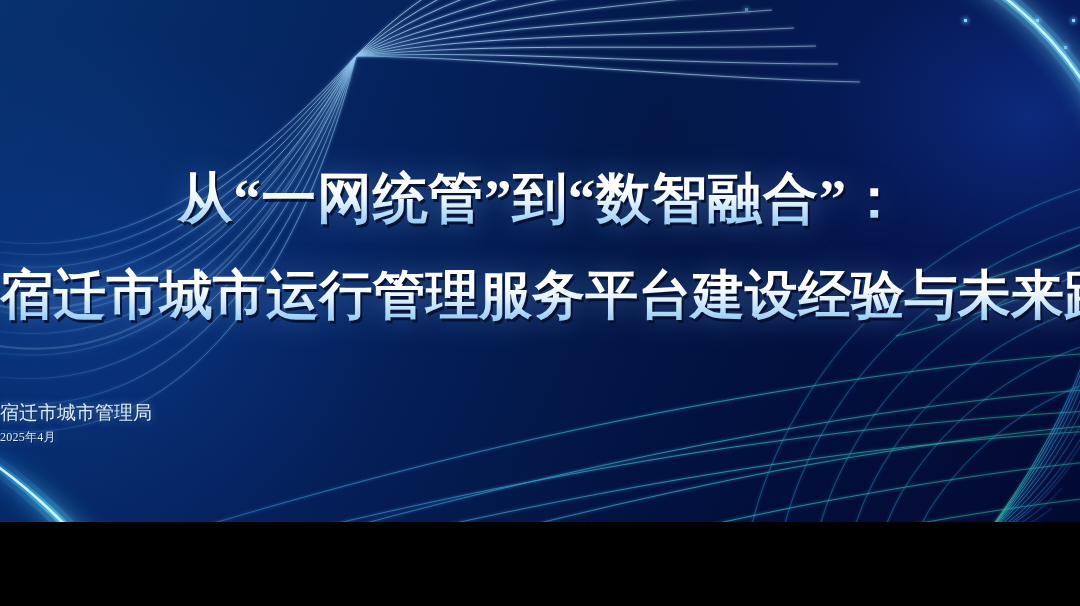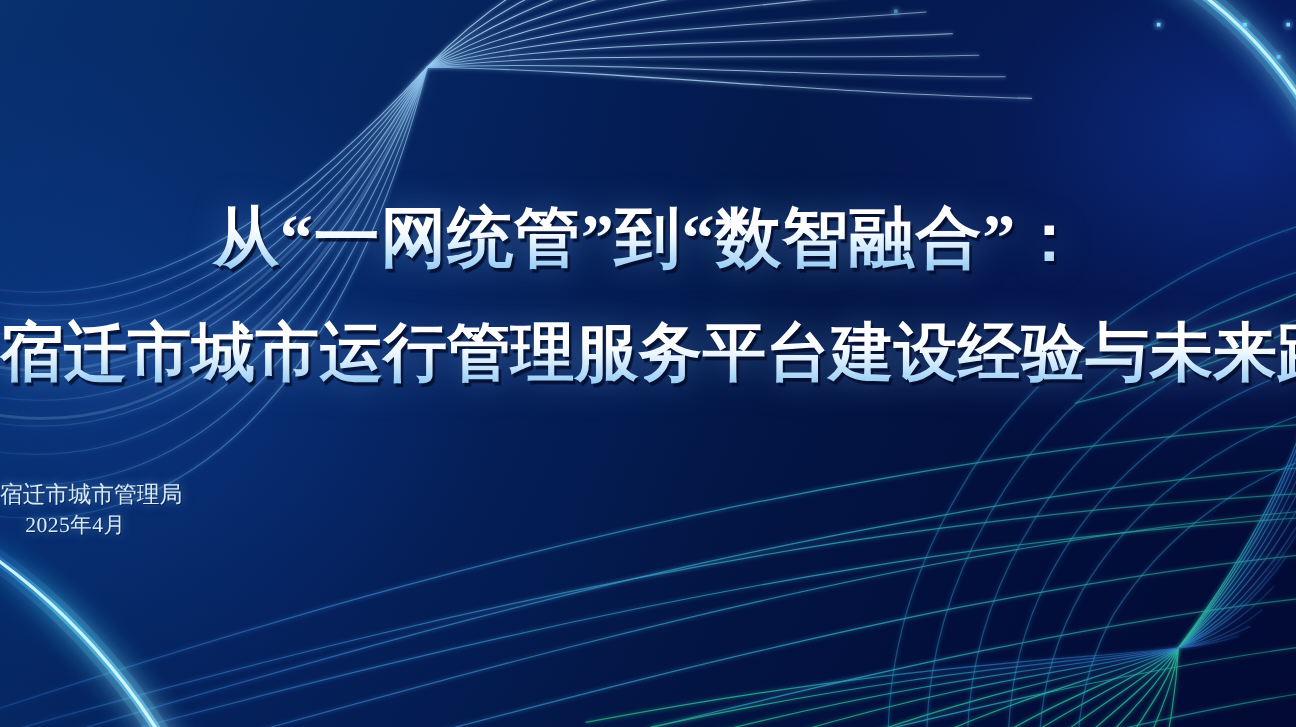--- a/index.html
+++ b/index.html
@@ -8,21 +8,21 @@
     padding: 0;
     background: #000;
   }
   body {
     font-family: "Liberation Serif", "DejaVu Serif", serif;
   }
 
   #slide {
     position: relative;
     width: 1080px;
-    height: 606px;
+    height: 522px;
     overflow: hidden;
     background:
       radial-gradient(ellipse 520px 420px at 1030px 115px, rgba(22,68,190,0.50) 0%, rgba(16,48,150,0.22) 38%, rgba(0,0,0,0) 72%),
       radial-gradient(ellipse 700px 600px at 95px 300px, rgba(14,62,150,0.55) 0%, rgba(8,40,110,0.22) 45%, rgba(0,0,0,0) 78%),
       linear-gradient(117deg, #083370 0%, #052a63 16%, #042059 34%, #031747 56%, #020f3c 76%, #020a33 100%);
   }
 
   .layer {
     position: absolute;
     left: 0; top: 0;
@@ -91,23 +91,22 @@
   .subtitle-line {
     font-family: "Liberation Serif", "DejaVu Serif", serif;
     font-size: 19px;
     line-height: 25px;
     font-weight: 400;
     color: #d9ecfb;
     text-shadow: 0 0 9px rgba(130,200,255,0.55), 1px 1px 0 rgba(2,10,40,0.55);
   }
 
   #subtitle-date {
-    font-size: 18px;
+    font-size: 12px;
     letter-spacing: 0.02em;
-    margin-left: 21px;
   }
 
   
   .dot {
     position: absolute;
     width: 3px;
     height: 3px;
     background: #7fd9ff;
     box-shadow: 0 0 4px 1px rgba(110,210,255,0.75);
   }

